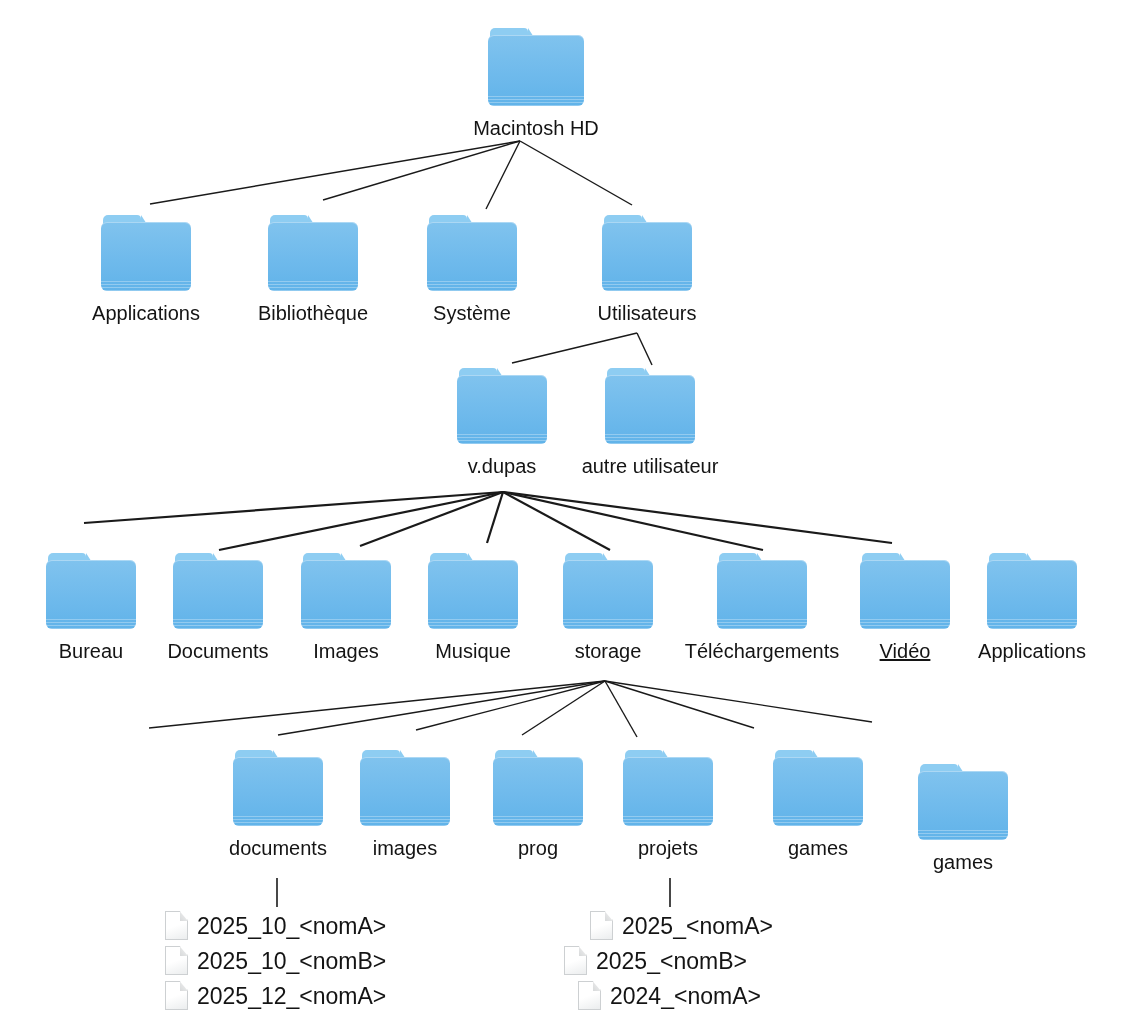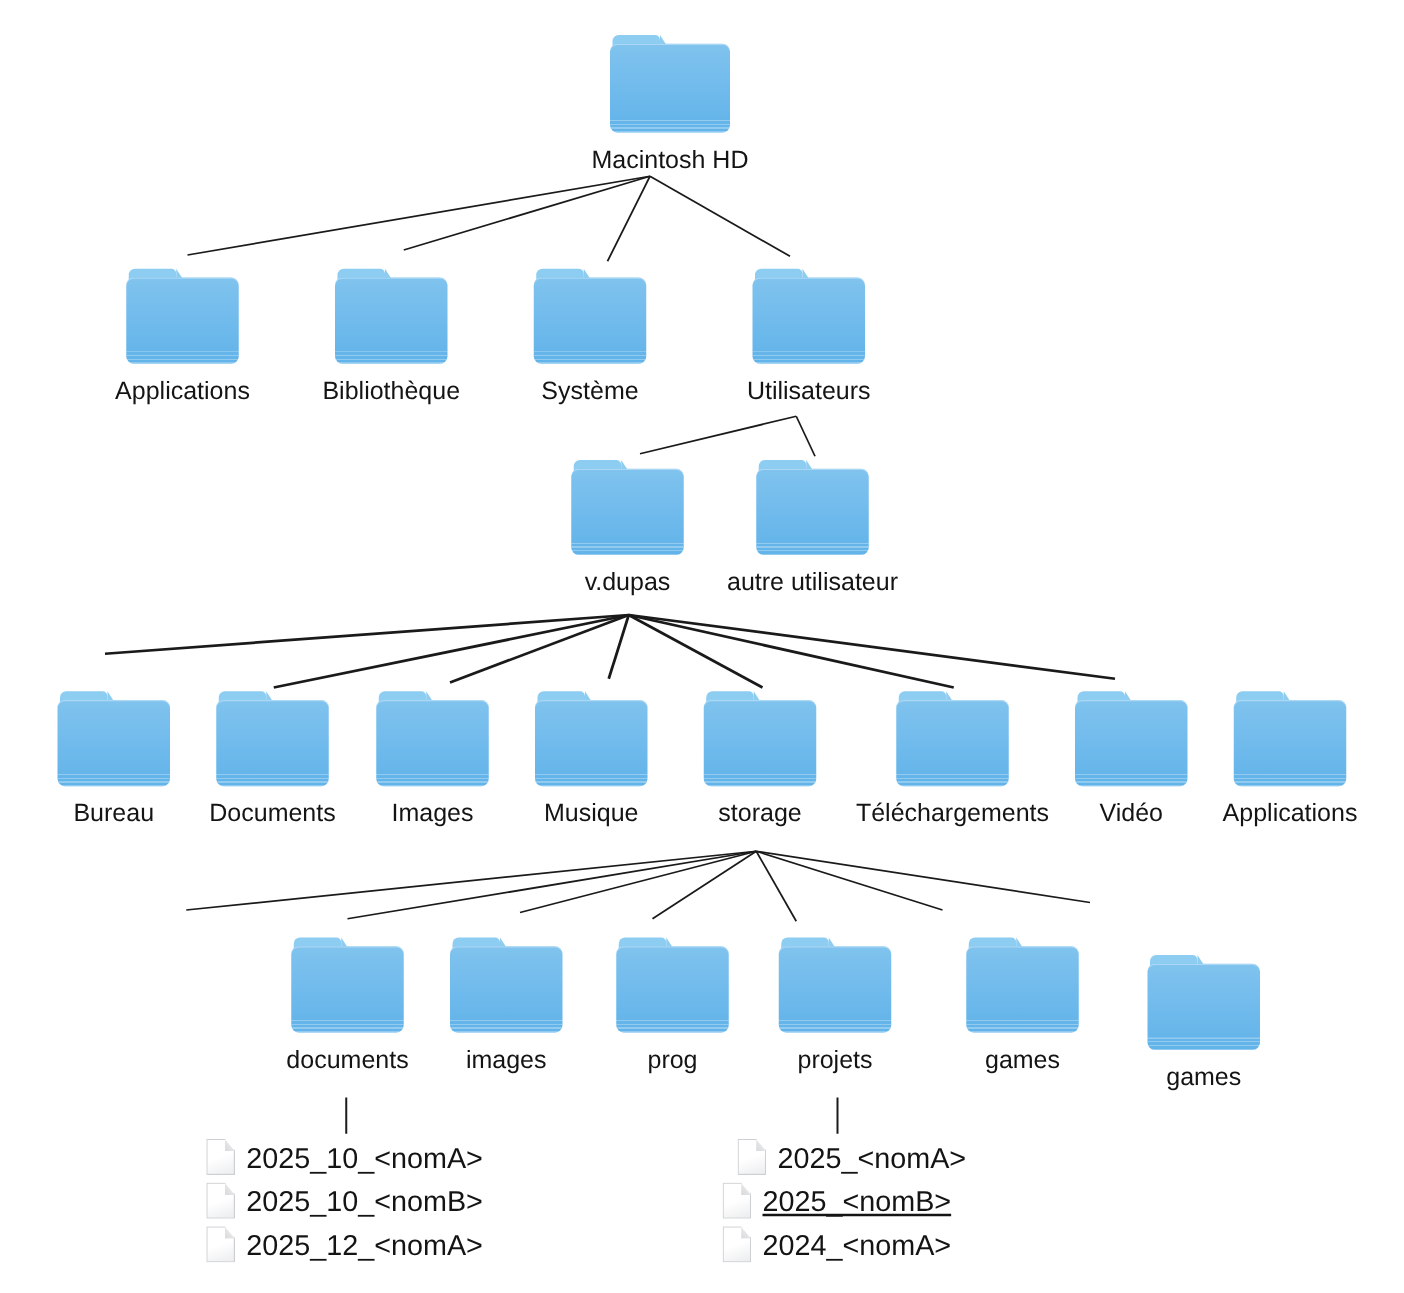--- a/index.html
+++ b/index.html
@@ -165,21 +165,21 @@
       </div>
     <div class="label">storage</div>
   </div>
   <div class="node" style="left:687px;top:553px;">
     <div class="folder">
         <div class="tab"></div>
         <div class="fbody"></div>
       </div>
     <div class="label">Téléchargements</div>
   </div>
-  <div class="node" style="left:830px;top:553px;">
+  <div class="node" style="left:830px;top:553px;text-decoration:underline;">
     <div class="folder">
         <div class="tab"></div>
         <div class="fbody"></div>
       </div>
     <div class="label">Vidéo</div>
   </div>
   <div class="node" style="left:957px;top:553px;">
     <div class="folder">
         <div class="tab"></div>
         <div class="fbody"></div>
@@ -252,21 +252,21 @@
     <div class="ftext">2025_12_&lt;nomA&gt;</div>
   </div>
 
   <div class="file-row" style="left:578px;top:911px;padding-left:12px;">
     <div class="doc-icon">
         <div class="doc-page"></div>
         <div class="doc-fold"></div>
       </div>
     <div class="ftext">2025_&lt;nomA&gt;</div>
   </div>
-  <div class="file-row" style="left:578px;top:946px;text-decoration:underline;">
+  <div class="file-row" style="left:564px;top:946px;">
     <div class="doc-icon">
         <div class="doc-page"></div>
         <div class="doc-fold"></div>
       </div>
     <div class="ftext">2025_&lt;nomB&gt;</div>
   </div>
   <div class="file-row" style="left:578px;top:981px;">
     <div class="doc-icon">
         <div class="doc-page"></div>
         <div class="doc-fold"></div>

